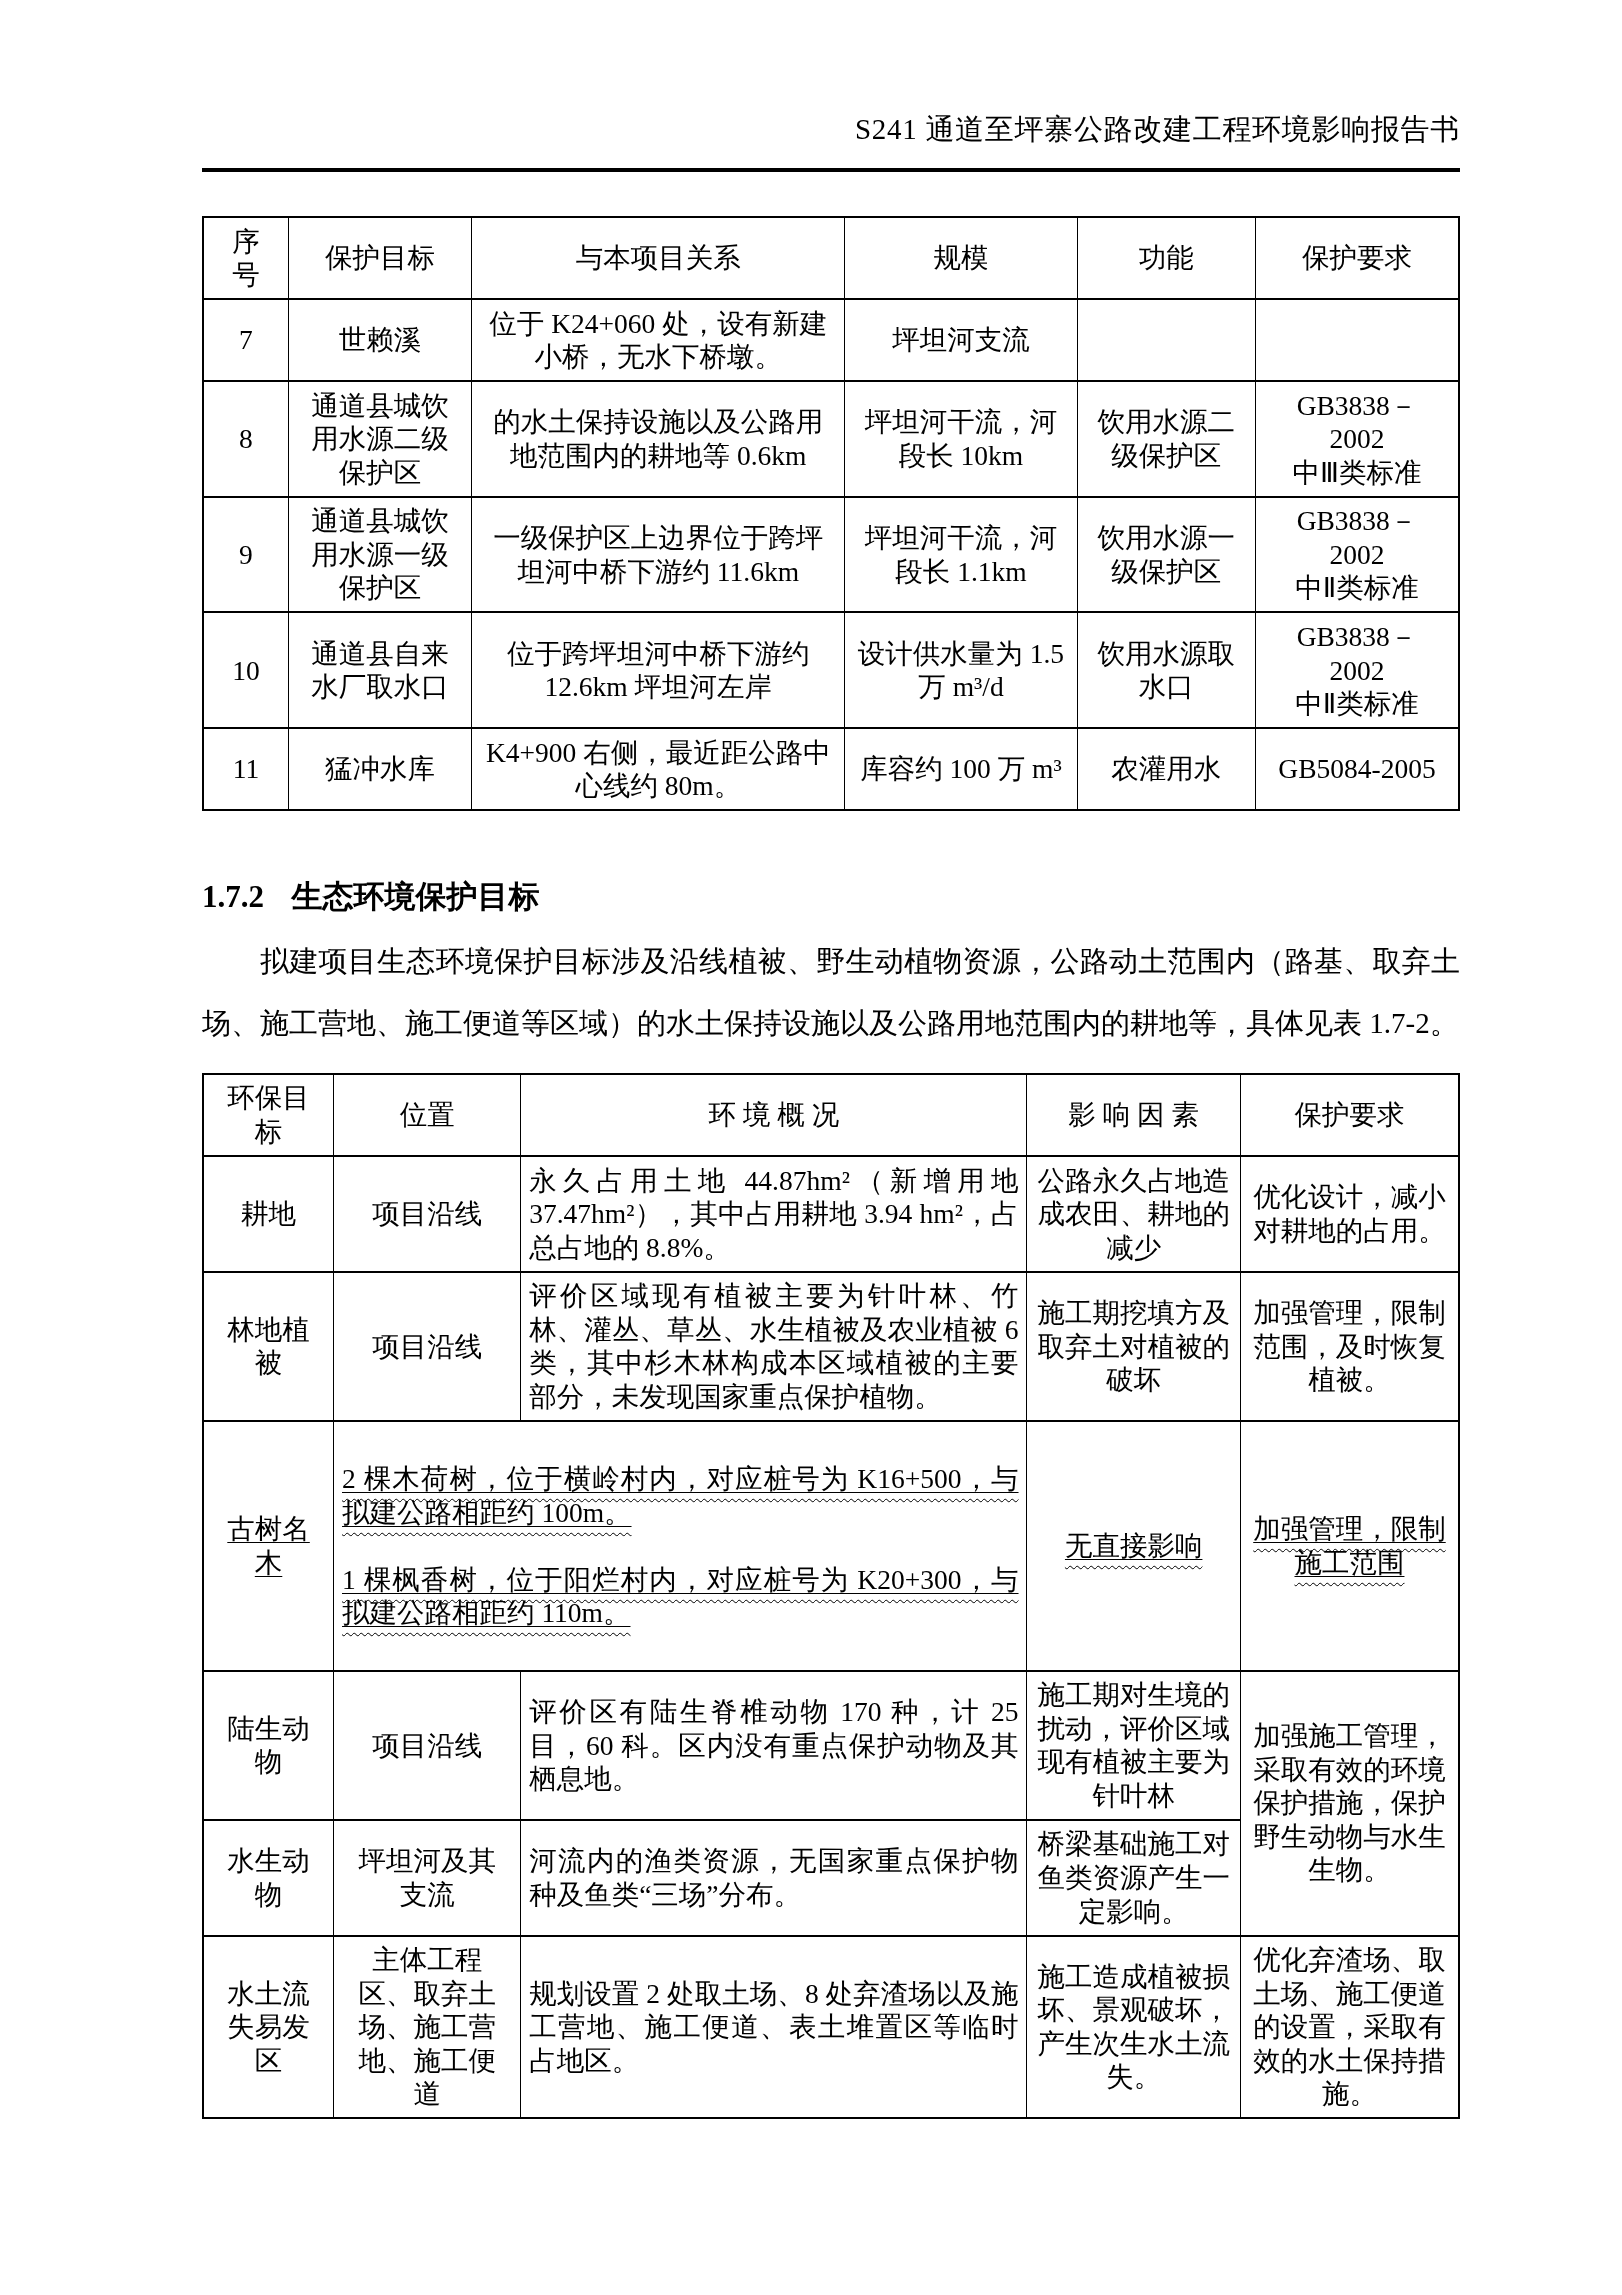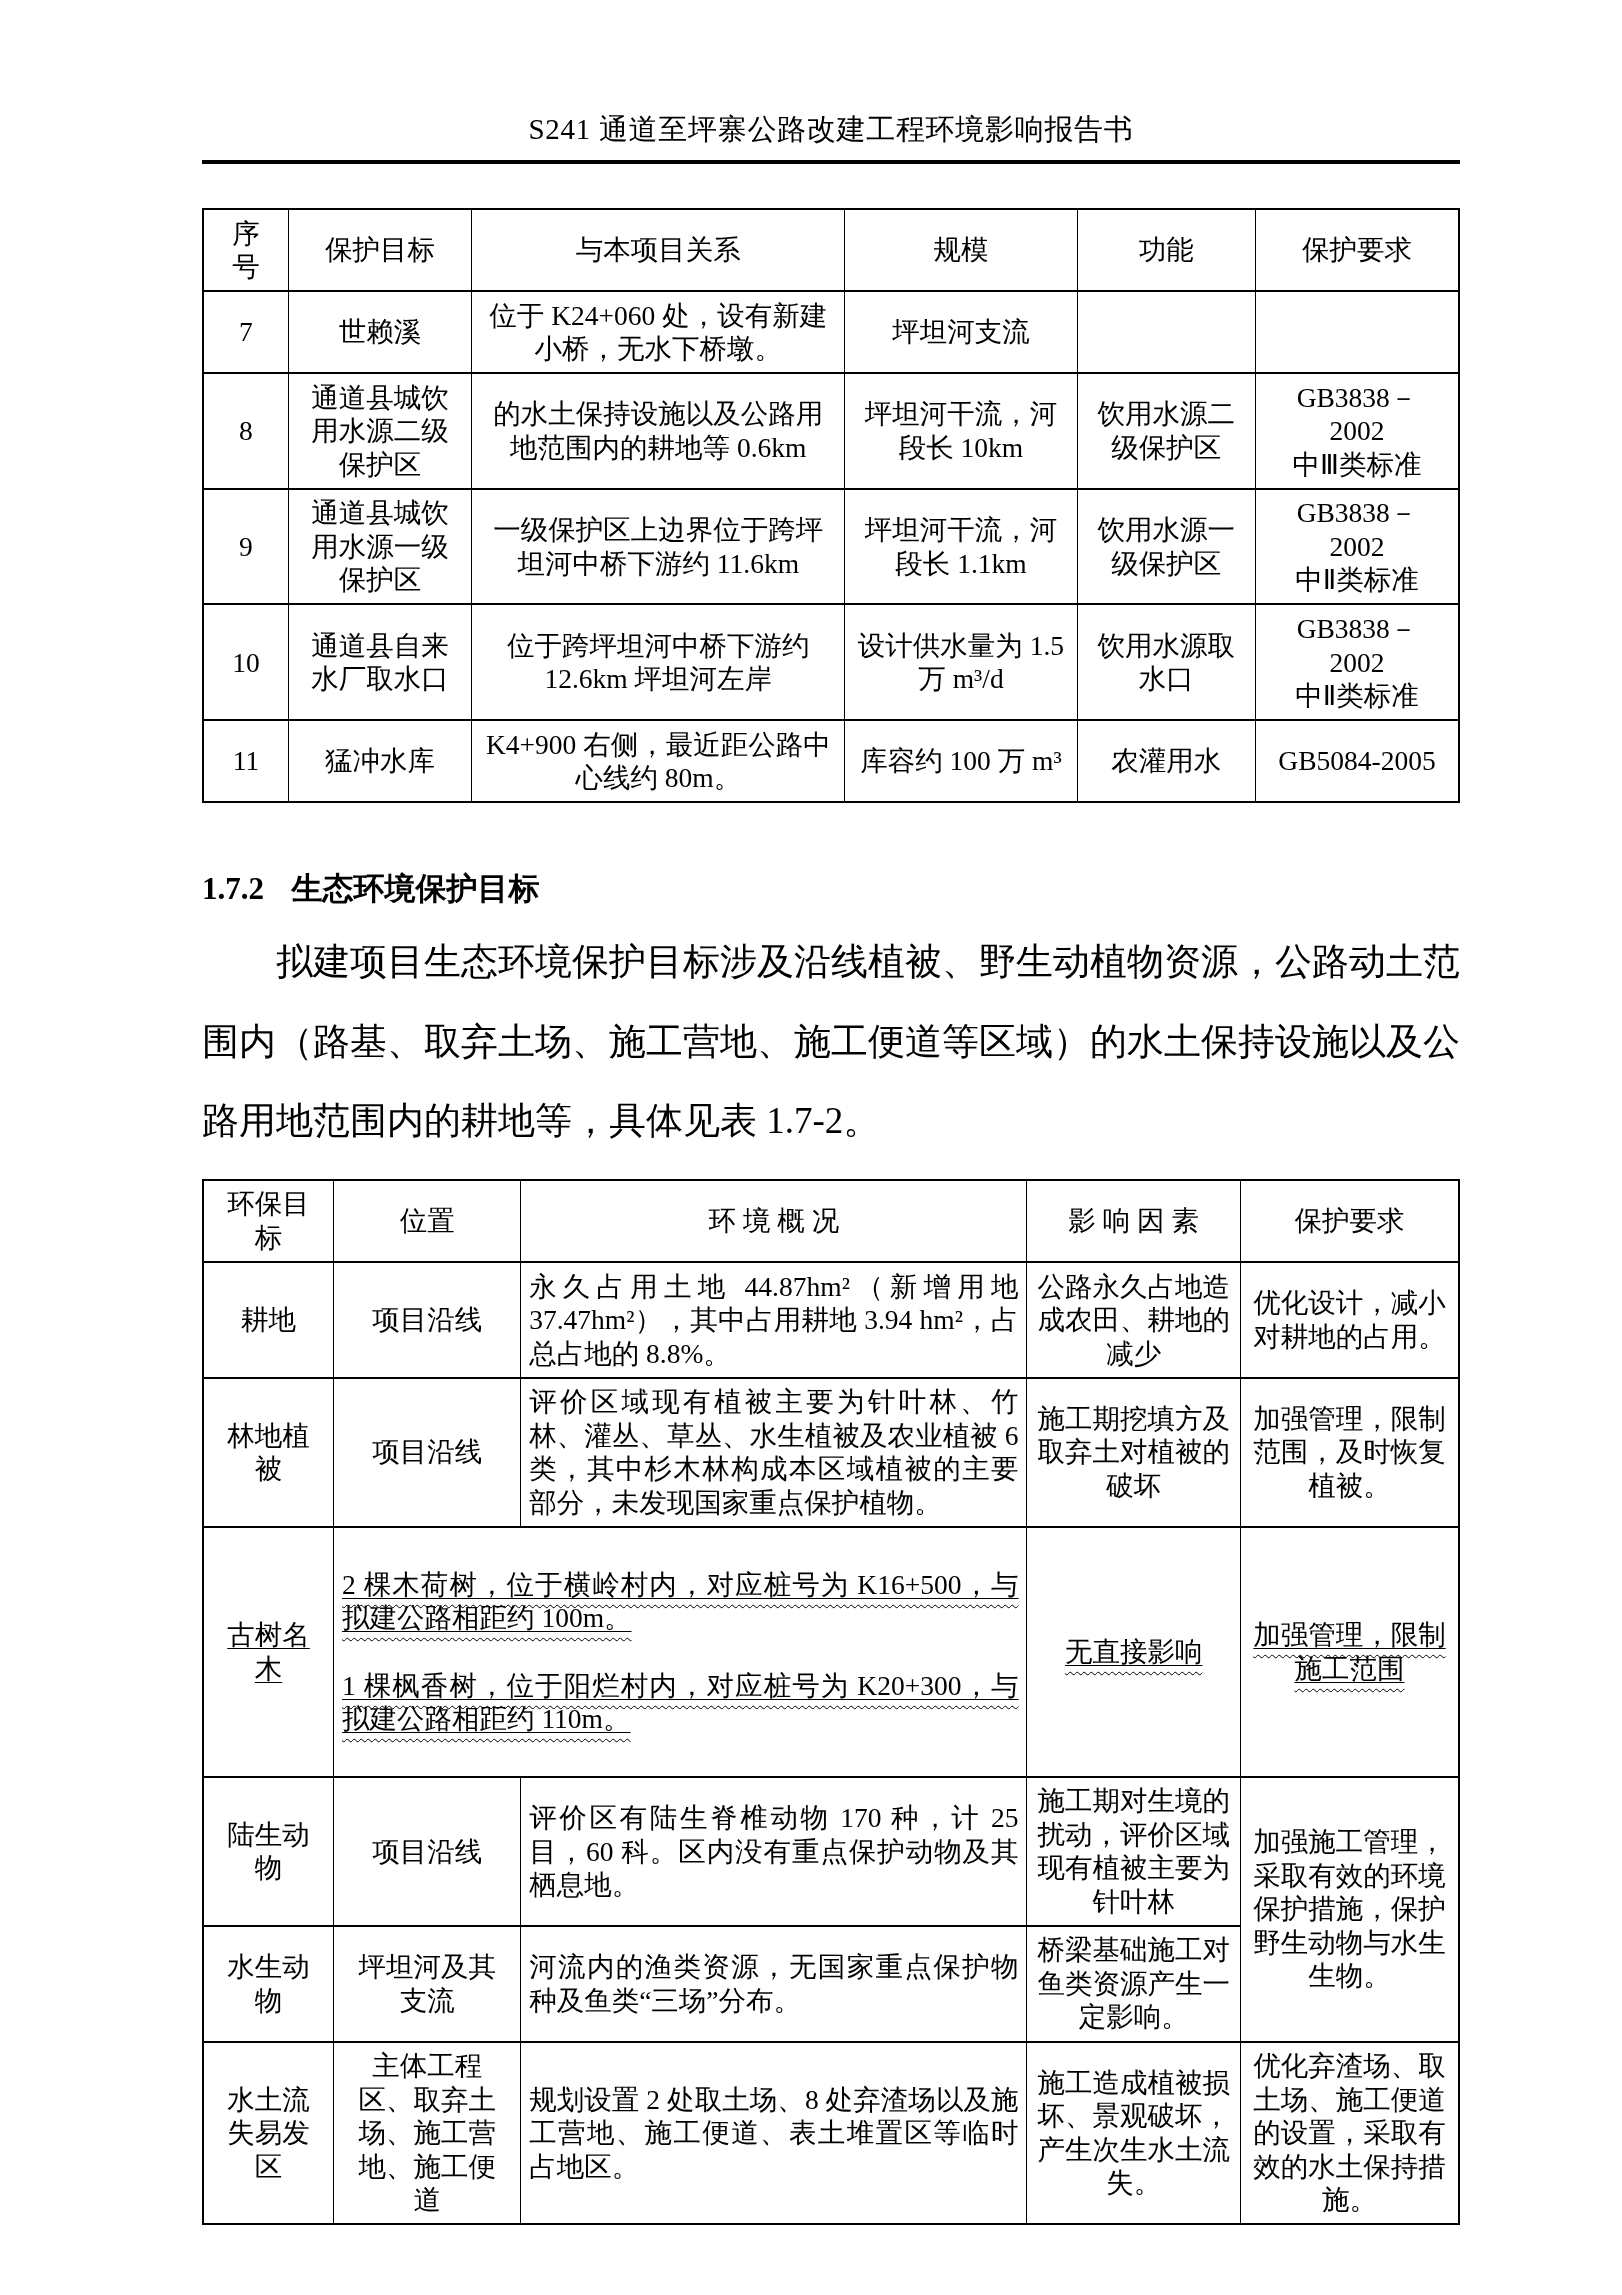--- a/index.html
+++ b/index.html
@@ -5,42 +5,42 @@
   * { margin:0; padding:0; box-sizing:border-box; }
   html,body { background:#ffffff; }
   body {
     width:1622px; height:2295px;
     font-family:"Liberation Serif", serif;
     color:#000; overflow:hidden;
   }
   .page { padding:110px 162px 0 202px; }
 
   .doc-header {
-    text-align:center; font-size:29px; letter-spacing:0.7px;
-    padding-bottom:10px; border-bottom:4.6px solid #000;
+    text-align:right; font-size:29px; letter-spacing:0.7px;
+    padding-bottom:18px; border-bottom:4.6px solid #000;
   }
 
   table { border-collapse:collapse; width:100%; table-layout:fixed; border:2.6px solid #000; }
   th, td {
     border-left:1.3px solid #000; border-right:1.3px solid #000;
     border-top:2.6px solid #000; border-bottom:2.6px solid #000;
     font-size:27.5px; font-weight:normal; line-height:1.22;
     text-align:center; vertical-align:middle;
     padding:6.5px 7.9px; white-space:pre-line;
   }
   td.left { text-align:justify; text-align-last:left; }
   .t1 { margin-top:44px; }
   .t1 thead th { height:73px; }
   .t2 thead th { height:82px; }
 
   .section-heading { margin-top:65px; font-size:31px; font-weight:bold; }
   .section-heading .num { margin-right:27.5px; }
 
   .body-paragraph {
-    margin-top:11.8px; font-size:37px; line-height:2.15;
+    margin-top:11.8px; font-size:29px; line-height:2.15;
     text-align:justify; text-indent:2em;
   }
 
   .table-caption { margin-top:17px; text-align:center; font-size:31px; font-weight:bold; }
   .table-caption .cap-label { margin-right:23.6px; }
   .t2 { margin-top:18.3px; }
 
   .u-wavy { text-decoration:underline wavy; text-decoration-thickness:1.3px; text-underline-offset:9.8px; }
   .u-solid { text-decoration:underline solid; text-decoration-thickness:1.3px; text-underline-offset:3.9px; }
   .tree-item { display:block; }

